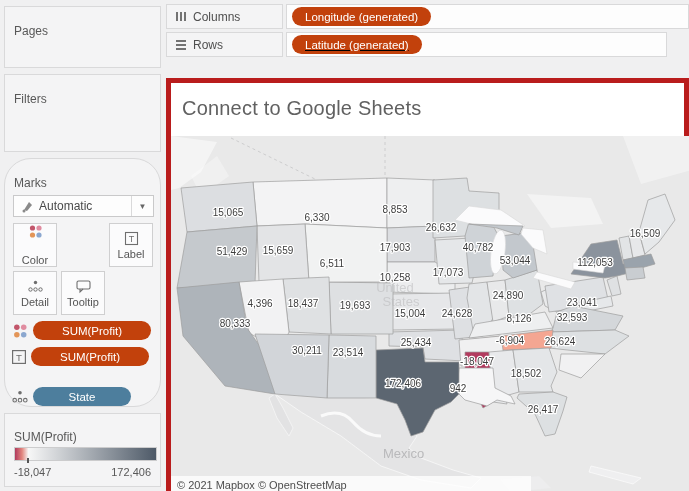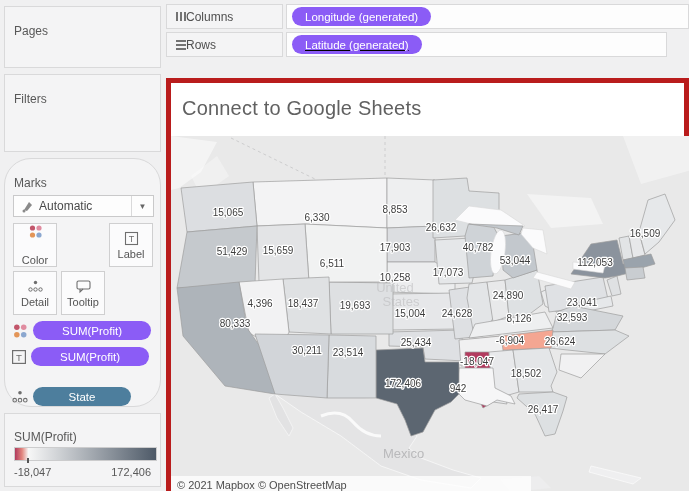--- a/index.html
+++ b/index.html
@@ -2,25 +2,25 @@
 <html><head>
 <meta charset="utf-8">
 <style>
   html,body{margin:0;padding:0;}
   body{width:689px;height:491px;position:relative;overflow:hidden;background:#f0f0f1;
        font-family:"Liberation Sans",sans-serif;-webkit-font-smoothing:antialiased;}
   .panel{position:absolute;background:#f4f4f5;border:1px solid #d9d9da;box-sizing:border-box;}
   .panel-title{font-size:12px;color:#585858;padding:8px 0 0 9px;margin-top:9px;}
   
   .shelf-label{position:absolute;background:#f4f4f5;border:1px solid #d9d9da;box-sizing:border-box;
-       display:flex;align-items:center;padding-left:9px;font-size:12px;color:#4f4f4f;}
+       display:flex;align-items:center;gap:7px;padding-left:9px;font-size:12px;color:#4f4f4f;}
   .shelf-tray{position:absolute;background:#fdfdfd;border:1px solid #d9d9da;box-sizing:border-box;
        display:flex;align-items:center;padding-left:5px;}
   .pill{height:19px;border-radius:10px;color:#fff;font-size:11.5px;display:inline-flex;
-       align-items:center;padding:0 13px;background:#8b5cf6;white-space:nowrap;}
+       align-items:center;padding:0 13px;background:#c2410c;white-space:nowrap;}
   .pill.blue{background:#4d7e9d;}
   .colicon{display:flex;gap:2px;align-items:flex-end;}
   .colicon i{display:block;width:2px;height:9px;background:#737373;}
   .rowicon{display:flex;flex-direction:column;gap:2px;}
   .rowicon i{display:block;width:10px;height:2px;background:#737373;}
   
   .dropdown{position:absolute;left:8px;top:36px;width:141px;height:22px;background:#fdfdfd;
        border:1px solid #c9c9ca;box-sizing:border-box;display:flex;align-items:center;font-size:12px;color:#4a4a4a;}
   .dropdown .dd-arrow{margin-left:auto;width:21px;align-self:stretch;border-left:1px solid #d9d9da;
        display:flex;align-items:center;justify-content:center;font-size:8px;color:#666;}

